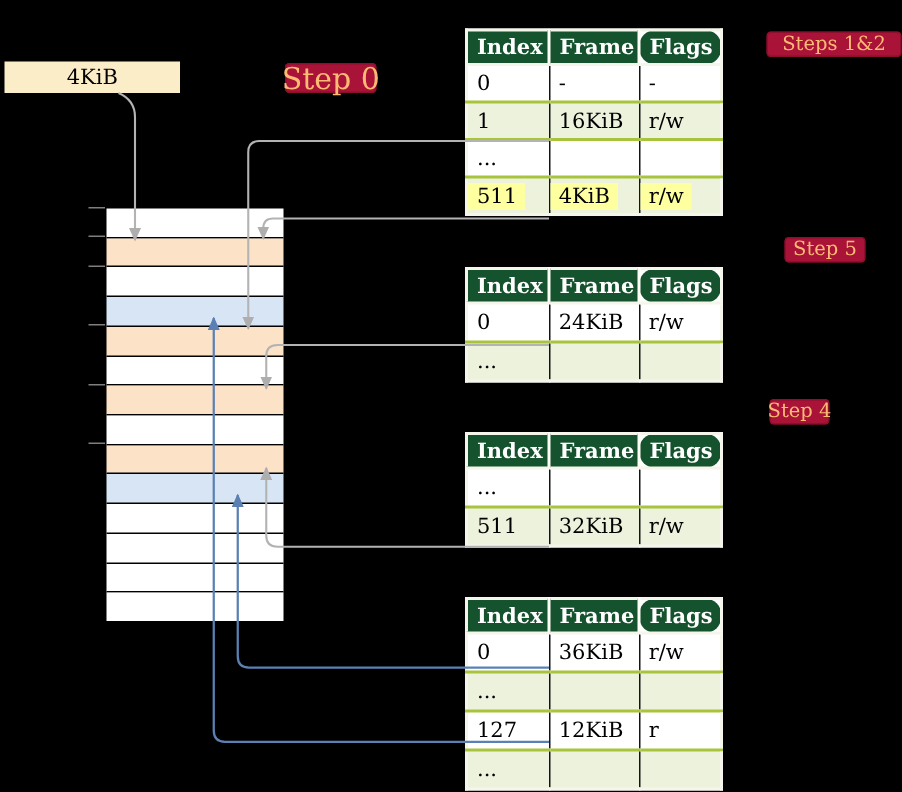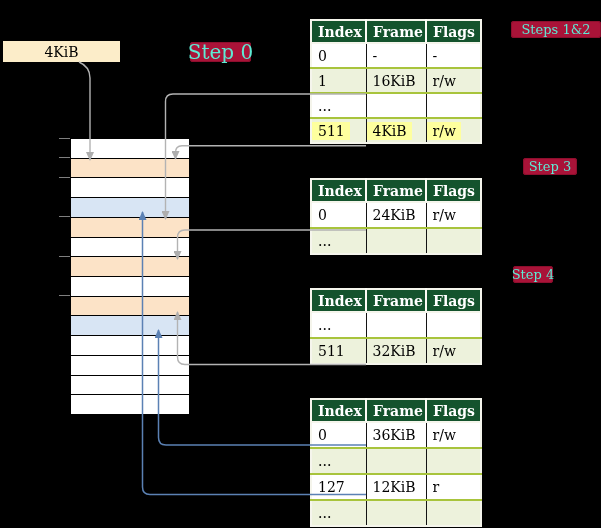--- a/index.html
+++ b/index.html
@@ -12,21 +12,21 @@
 
   
   .mem-label {
     position:absolute; left:3px; top:41px; width:117px; height:21px;
     background:#fcedc9; color:#000; font-size:14px;
     display:flex; align-items:center; justify-content:center; z-index:4;
   }
 
   
   .badge {
-    position:absolute; background:#a91338; color:#5eead4; border-radius:3px;
+    position:absolute; background:#a91338; color:#fdba74; border-radius:3px;
     font-size:13px; display:flex; align-items:center; justify-content:center;
     box-shadow: inset 0 0 0 1px #8d0e2d; z-index:4; white-space:nowrap;
   }
   #badge-step0   { left:190px; top:42px;  width:61px; height:20px; font-size:20px; }
   #badge-steps12 { left:511px; top:21px;  width:90px; height:17px; }
   #badge-step3   { left:523px; top:158px; width:54px; height:17px; }
   #badge-step4   { left:513px; top:266px; width:40px; height:17px; }
 
   
   .strip {
@@ -45,21 +45,21 @@
   
   .ptable {
     position:absolute; left:310px; border-collapse:collapse;
     background:#fff; border:2px solid #f5f5ec; z-index:3;
   }
   .ptable th {
     background:#14532d; color:#fff; text-align:left; font-size:14px; font-weight:bold;
     padding:2px 0 2px 6px; border-right:2px solid #fdfdf6; border-bottom:2px solid #f5f5ec;
     height:23px; box-sizing:border-box;
   }
-  .ptable th:last-child { border-right:none; }
+  .ptable th:last-child { border-right:none;border-radius:11px; }
   .ptable td {
     font-size:14px; color:#000; padding:0 0 0 6px;
     border-right:1px solid #141414; border-top:2px solid #a8c43c;
     height:25px; box-sizing:border-box; vertical-align:middle;
   }
   .ptable td:last-child { border-right:none; }
   .ptable tr.first td { border-top:none; }
   .ptable tr.g td { background:#edf2dc; }
   #t2 td, #t3 td, #t4 td { height:26px; }
   #t1 { top:19px; } #t2 { top:178px; } #t3 { top:288px; } #t4 { top:398px; }
@@ -77,21 +77,21 @@
     <span>4KiB</span>
   </div>
 
   <div class="badge" id="badge-step0">
     <span>Step 0</span>
   </div>
   <div class="badge" id="badge-steps12">
     <span>Steps 1&amp;2</span>
   </div>
   <div class="badge" id="badge-step3">
-    <span>Step 3</span>
+    <span>Step 5</span>
   </div>
   <div class="badge" id="badge-step4">
     <span>Step 4</span>
   </div>
 
   <div class="strip">
     <div class="mrow" data-shade="white"></div>
     <div class="mrow" data-shade="peach"></div>
     <div class="mrow" data-shade="white"></div>
     <div class="mrow" data-shade="blue"></div>

